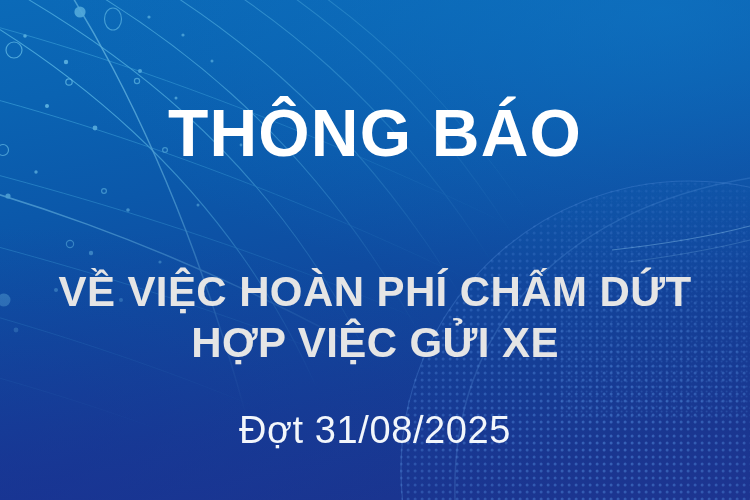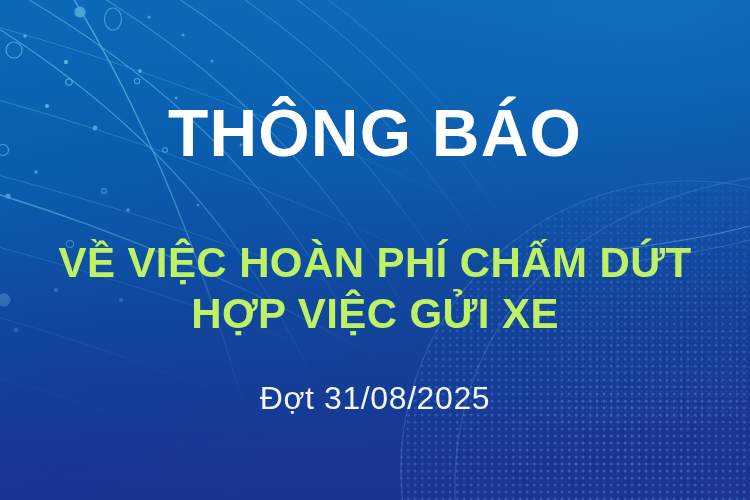--- a/index.html
+++ b/index.html
@@ -66,35 +66,35 @@
     color: #ffffff;
     font-size: 66px;
     font-weight: 700;
     letter-spacing: 1.2px;
     line-height: 1;
     margin-top: 100px;
     white-space: nowrap;
     text-align: center;
   }
   .subtitle-block {
-    margin-top: 27px;
+    margin-top: 56px;
     text-align: center;
-    color: #bef264;
+    color: #e5e5e5;
   }
   .subtitle-line {
     font-size: 42px;
     font-weight: 700;
     letter-spacing: 0.4px;
     line-height: 1.22;
     white-space: nowrap;
   }
   .date-line {
     margin-top: 42px;
     color: #f2f6fb;
-    font-size: 32px;
+    font-size: 38px;
     font-weight: 300;
     letter-spacing: 0.6px;
     line-height: 1;
     white-space: nowrap;
     text-align: center;
   }
 </style>
 </head>
 <body>
 

